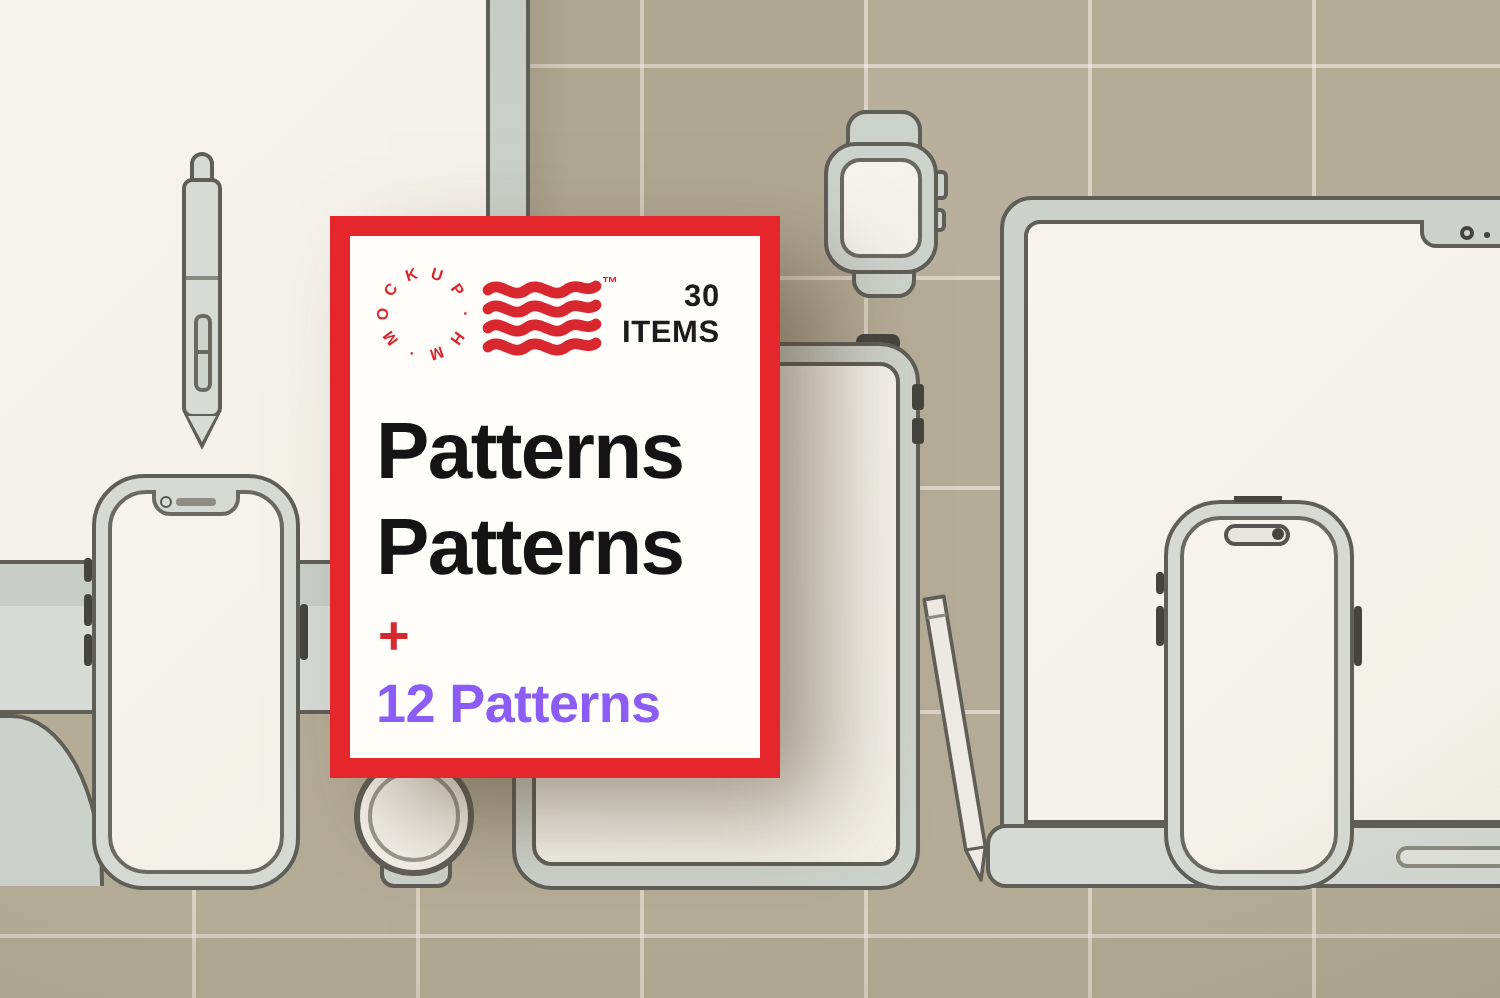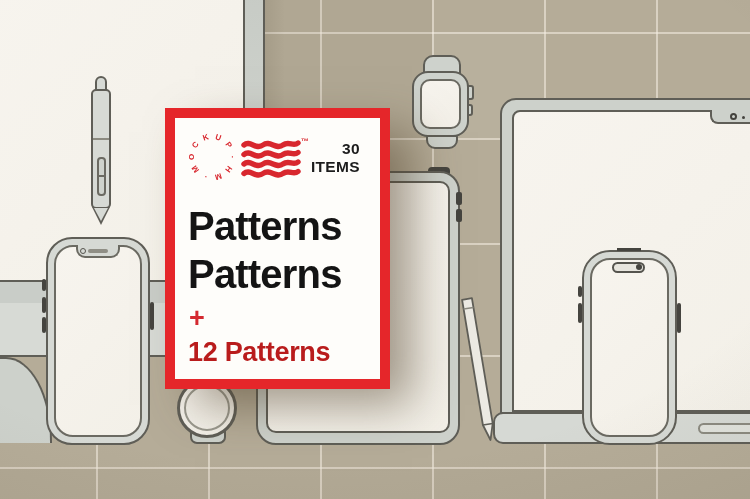--- a/index.html
+++ b/index.html
@@ -117,21 +117,21 @@
   .logo span{position:absolute;left:50%;top:50%;font-size:8px;font-weight:700;color:#d8272e;
     line-height:8px;}
   .flag{left:66px;top:20px;}
   .tm{left:126px;top:19px;font-size:8px;color:#d8272e;font-weight:700;}
   .badge{left:136px;top:22px;font-size:15.5px;line-height:18px;font-weight:700;
     color:#1c1c1c;letter-spacing:0.3px;text-align:right;}
   .title{left:13px;top:84px;font-size:40px;line-height:48px;font-weight:600;
     color:#141414;letter-spacing:-0.8px;}
   .plus{left:14px;top:186px;font-size:27px;line-height:28px;font-weight:600;color:#d4292f;}
   .subtitle{left:13px;top:219px;font-size:27px;line-height:30px;font-weight:600;
-    color:#b91c1c;letter-spacing:-0.3px;}
+    color:#8b5cf6;letter-spacing:-0.3px;}
 </style>
 </head>
 <body>
 
 <div class="stage">
 
   <div>
     <div class="gridline v" style="left:96px"></div>
     <div class="gridline v" style="left:208px"></div>
     <div class="gridline v" style="left:320px"></div>

